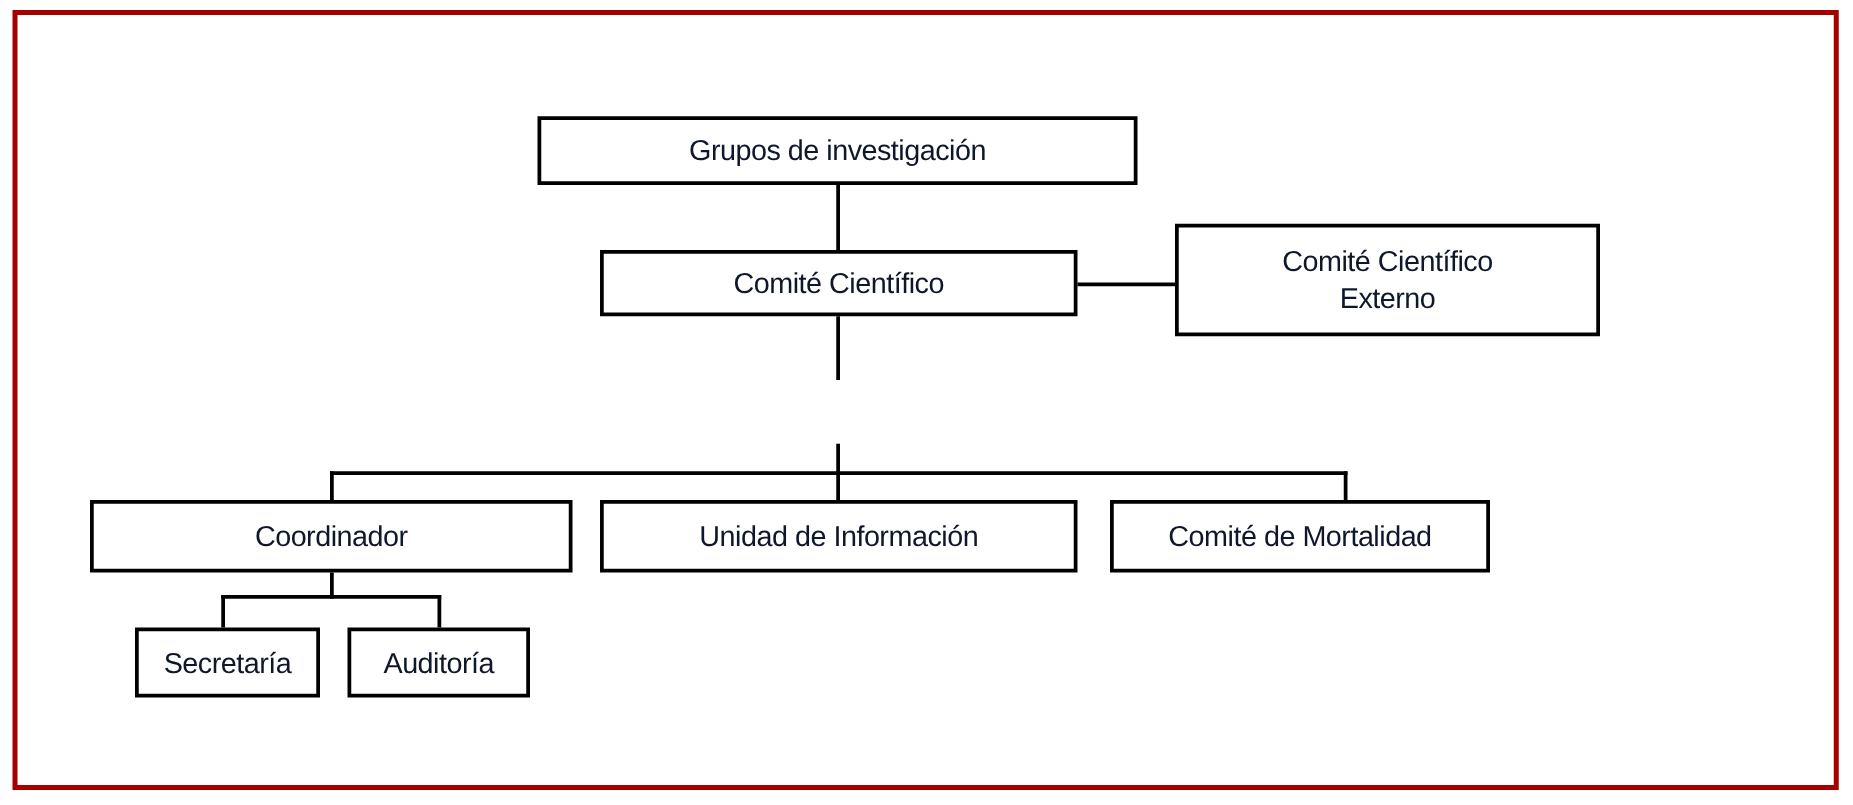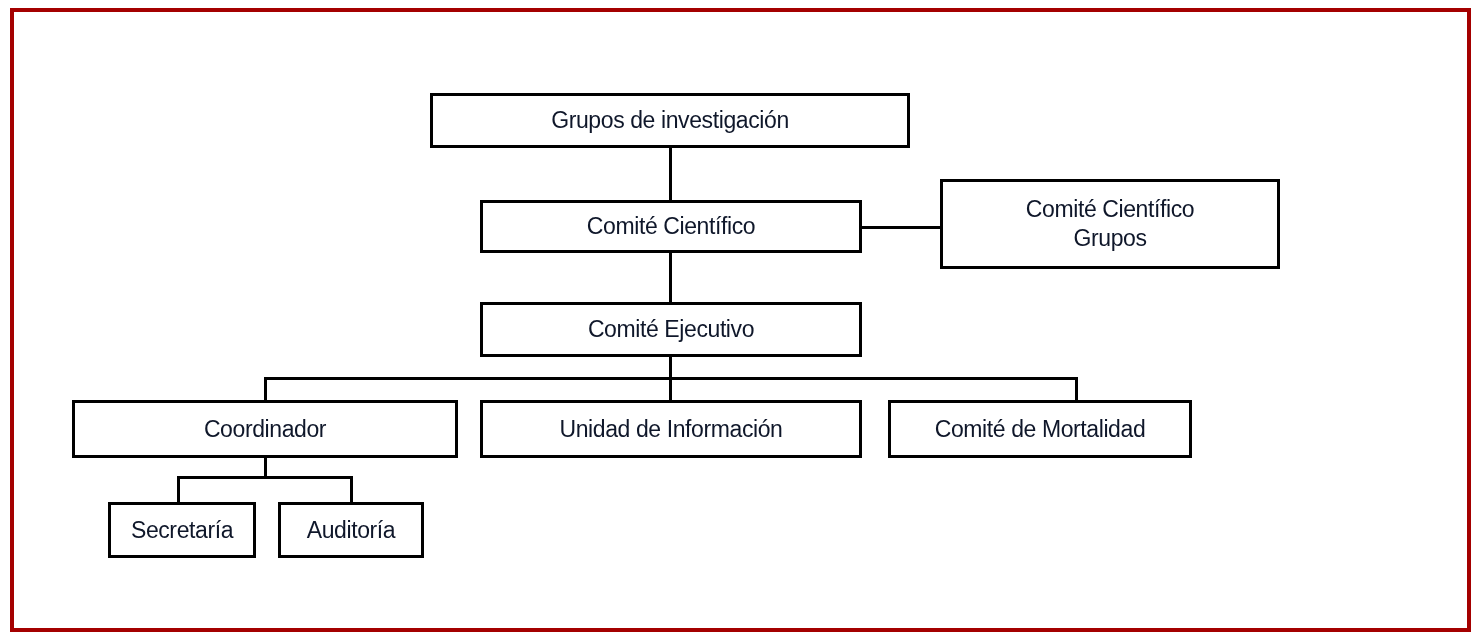--- a/index.html
+++ b/index.html
@@ -98,26 +98,23 @@
   <div class="node n-grupos">
     <span>Grupos de investigación</span>
   </div>
 
   <div class="node n-cientifico">
     <span>Comité Científico</span>
   </div>
 
   <div class="node n-externo">
     <span>Comité Científico</span>
-    <span>Grupos</span>
+    <span>Externo</span>
   </div>
 
-  <div class="node n-ejecutivo">
-    <span>Comité Ejecutivo</span>
-  </div>
 
   <div class="node n-coordinador">
     <span>Coordinador</span>
   </div>
 
   <div class="node n-unidad">
     <span>Unidad de Información</span>
   </div>
 
   <div class="node n-mortalidad">

